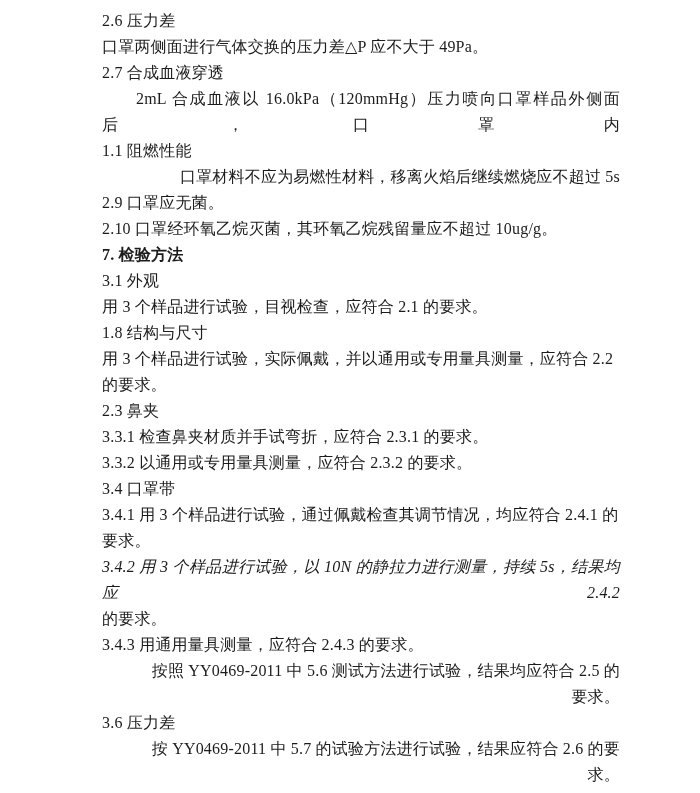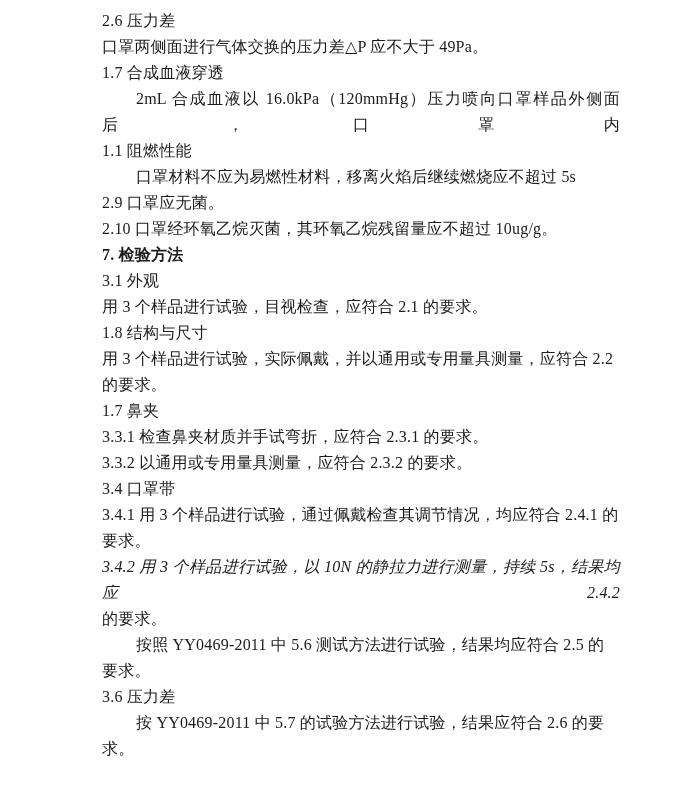--- a/index.html
+++ b/index.html
@@ -24,49 +24,50 @@
     padding: 0;
     font-family: "Liberation Serif", "DejaVu Serif", serif;
     font-size: 16px;
     line-height: 26px;
     color: #1c1c1c;
     letter-spacing: 0.2px;
     white-space: normal;
   }
   .small  { font-size: 13.5px; }
   .bold   { font-weight: bold; }
-  .indent { text-indent: 34px; }
+  .indent { text-indent: 34px; text-align: right; }
   .jlast  { text-align: justify; text-align-last: justify; }
   .mt5  { margin-top: 5px; }
   .mt6  { margin-top: 6px; font-style: italic; }
   .mt7  { margin-top: 7px; }
   .mt11 { margin-top: 11px; }
   .mt24 { margin-top: 24px; }
 </style>
 </head>
 <body>
 
 <div class="page">
   <p class="line">2.6 压力差</p>
   <p class="line small">口罩两侧面进行气体交换的压力差△P 应不大于 49Pa。</p>
-  <p class="line">1.7 合成血液穿透</p>
+  <p class="line">2.7 合成血液穿透</p>
   <p class="line indent jlast">2mL 合成血液以 16.0kPa（120mmHg）压力喷向口罩样品外侧面后，口罩内</p>
   <p class="line mt5">1.1 阻燃性能</p>
   <p class="line indent">口罩材料不应为易燃性材料，移离火焰后继续燃烧应不超过 5s</p>
   <p class="line">2.9 口罩应无菌。</p>
   <p class="line">2.10 口罩经环氧乙烷灭菌，其环氧乙烷残留量应不超过 10ug/g。</p>
   <p class="line bold mt11">7. 检验方法</p>
   <p class="line mt24">3.1 外观</p>
   <p class="line">用 3 个样品进行试验，目视检查，应符合 2.1 的要求。</p>
   <p class="line">1.8 结构与尺寸</p>
   <p class="line">用 3 个样品进行试验，实际佩戴，并以通用或专用量具测量，应符合 2.2 的要求。</p>
-  <p class="line">1.7 鼻夹</p>
+  <p class="line">2.3 鼻夹</p>
   <p class="line mt7">3.3.1 检查鼻夹材质并手试弯折，应符合 2.3.1 的要求。</p>
   <p class="line">3.3.2 以通用或专用量具测量，应符合 2.3.2 的要求。</p>
   <p class="line">3.4 口罩带</p>
   <p class="line">3.4.1 用 3 个样品进行试验，通过佩戴检查其调节情况，均应符合 2.4.1 的要求。</p>
   <p class="line jlast mt6">3.4.2 用 3 个样品进行试验，以 10N 的静拉力进行测量，持续 5s，结果均应 2.4.2</p>
   <p class="line">的要求。</p>
+  <p class="line">3.4.3 用通用量具测量，应符合 2.4.3 的要求。</p>
   <p class="line indent">按照 YY0469-2011 中 5.6 测试方法进行试验，结果均应符合 2.5 的要求。</p>
   <p class="line mt7">3.6 压力差</p>
   <p class="line indent">按 YY0469-2011 中 5.7 的试验方法进行试验，结果应符合 2.6 的要求。</p>
 
 </div>
 
 </body></html>

